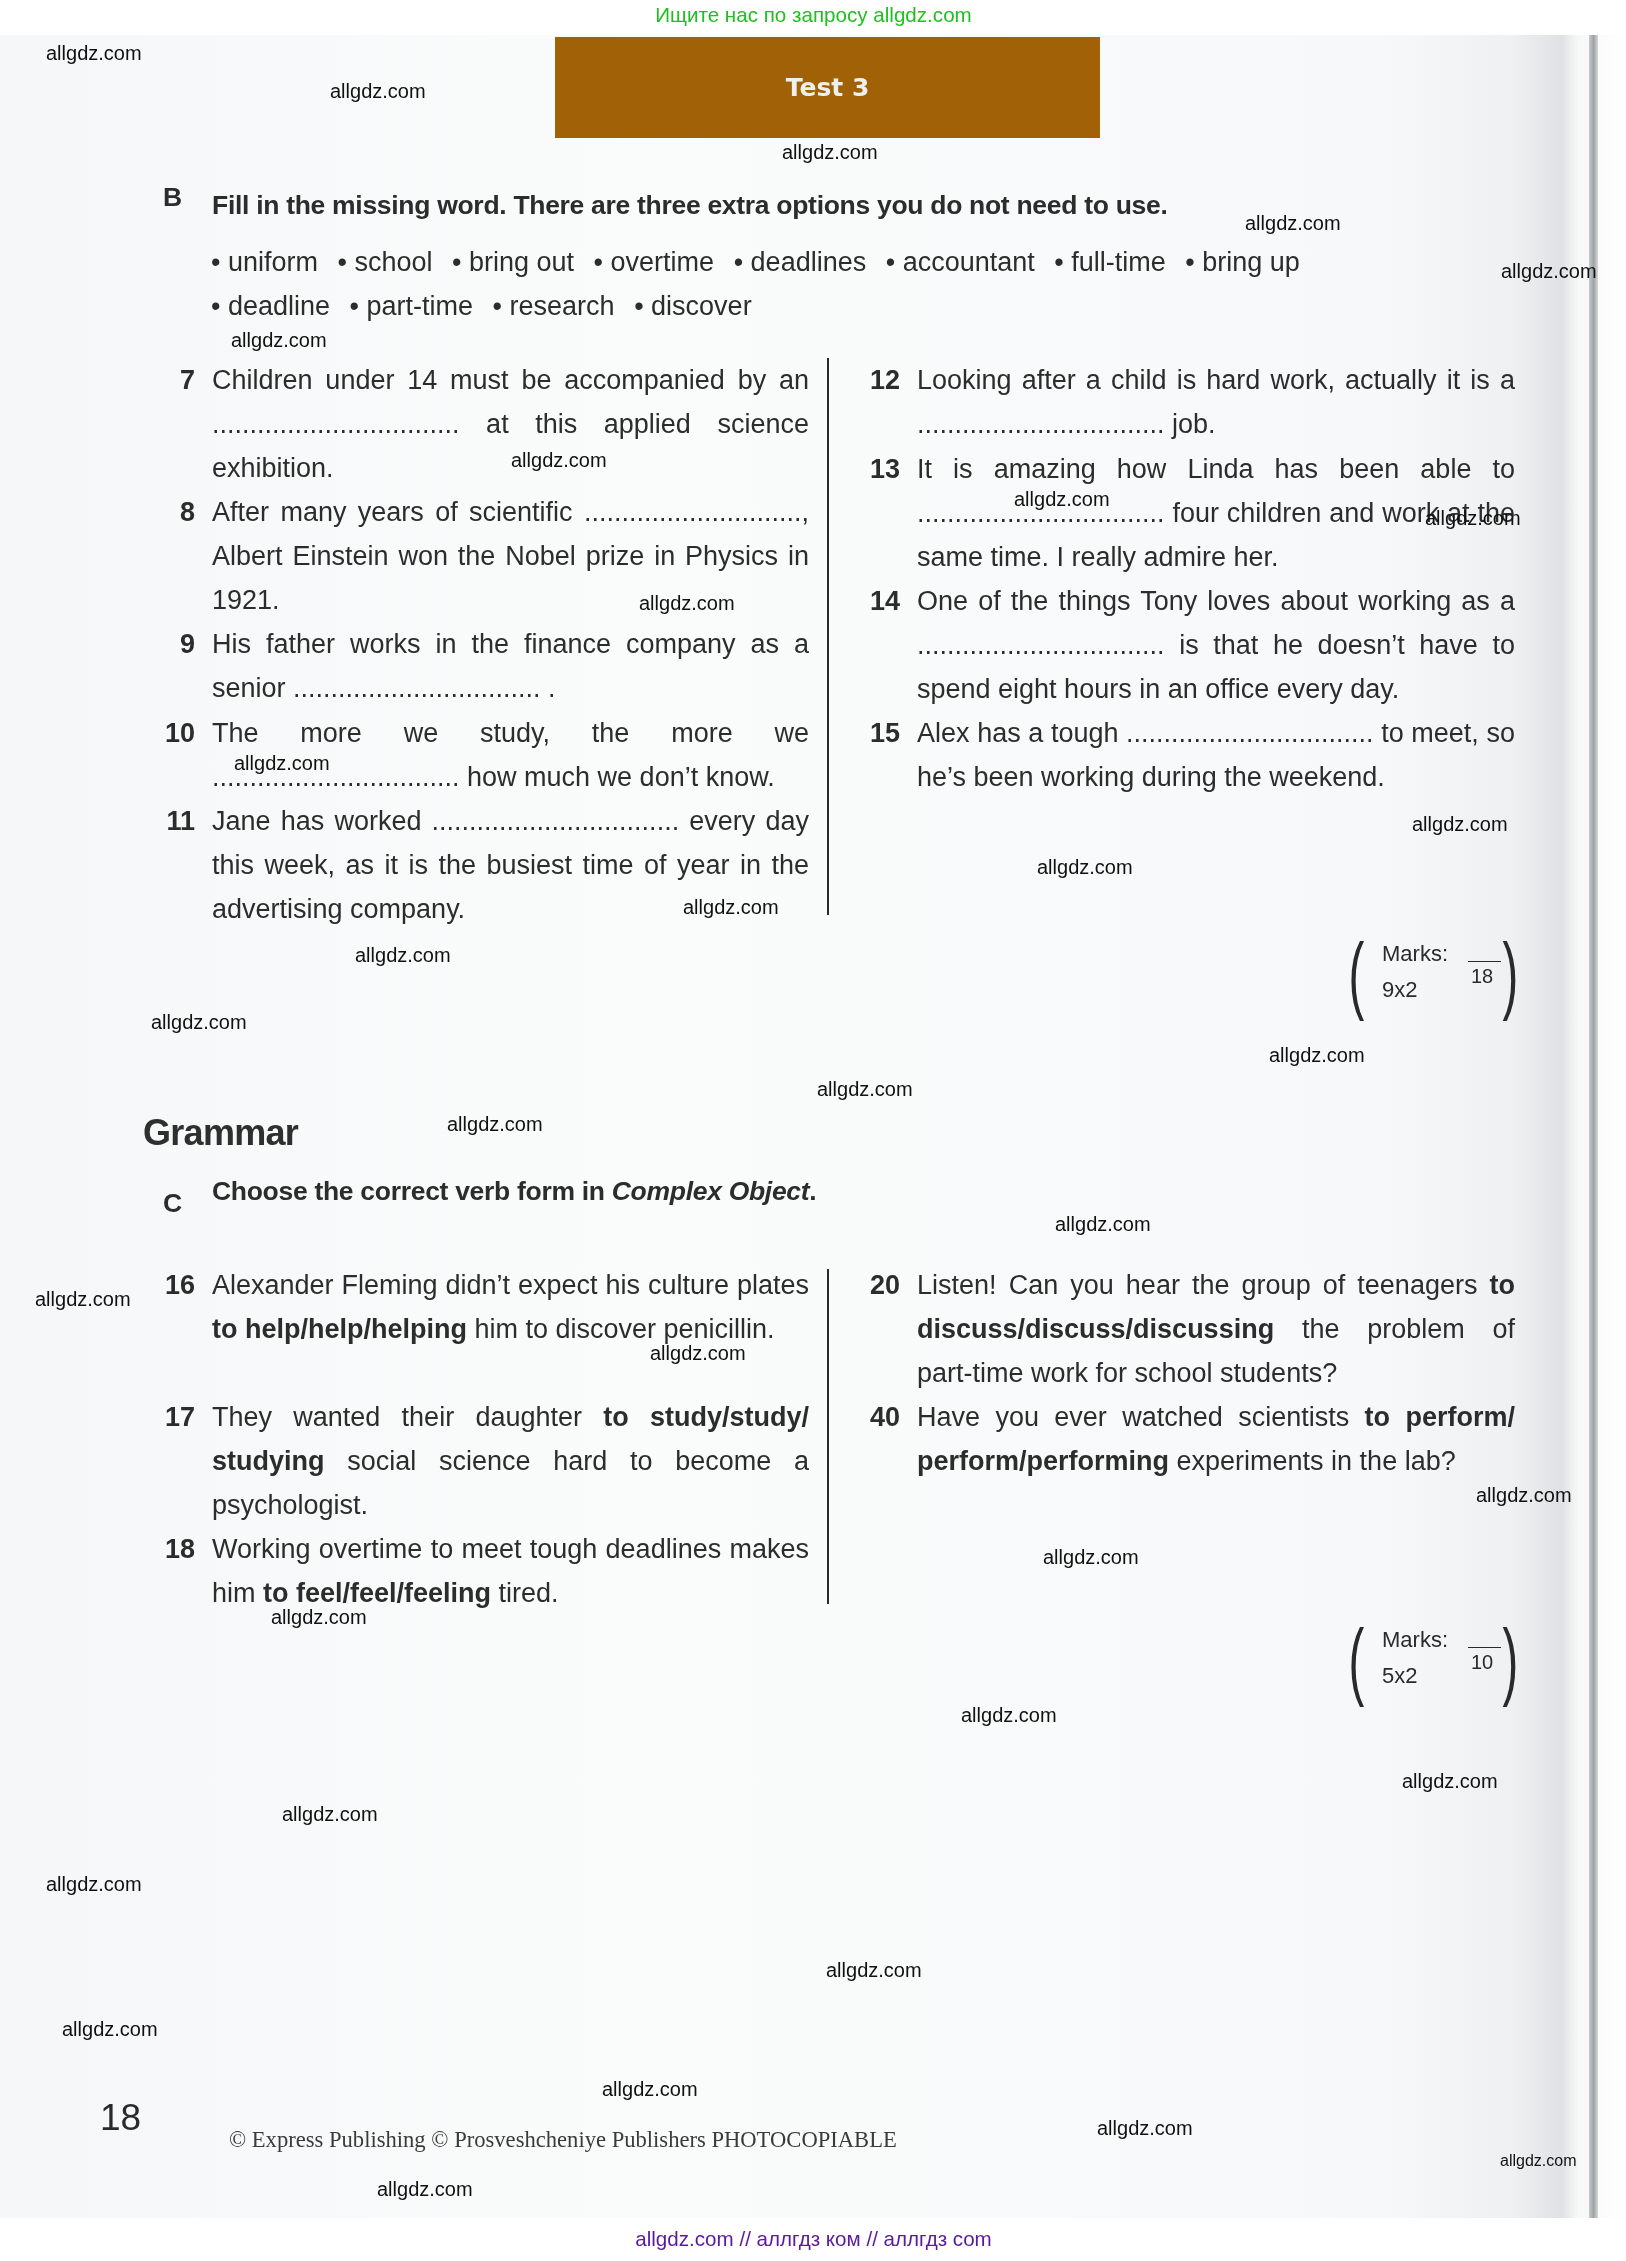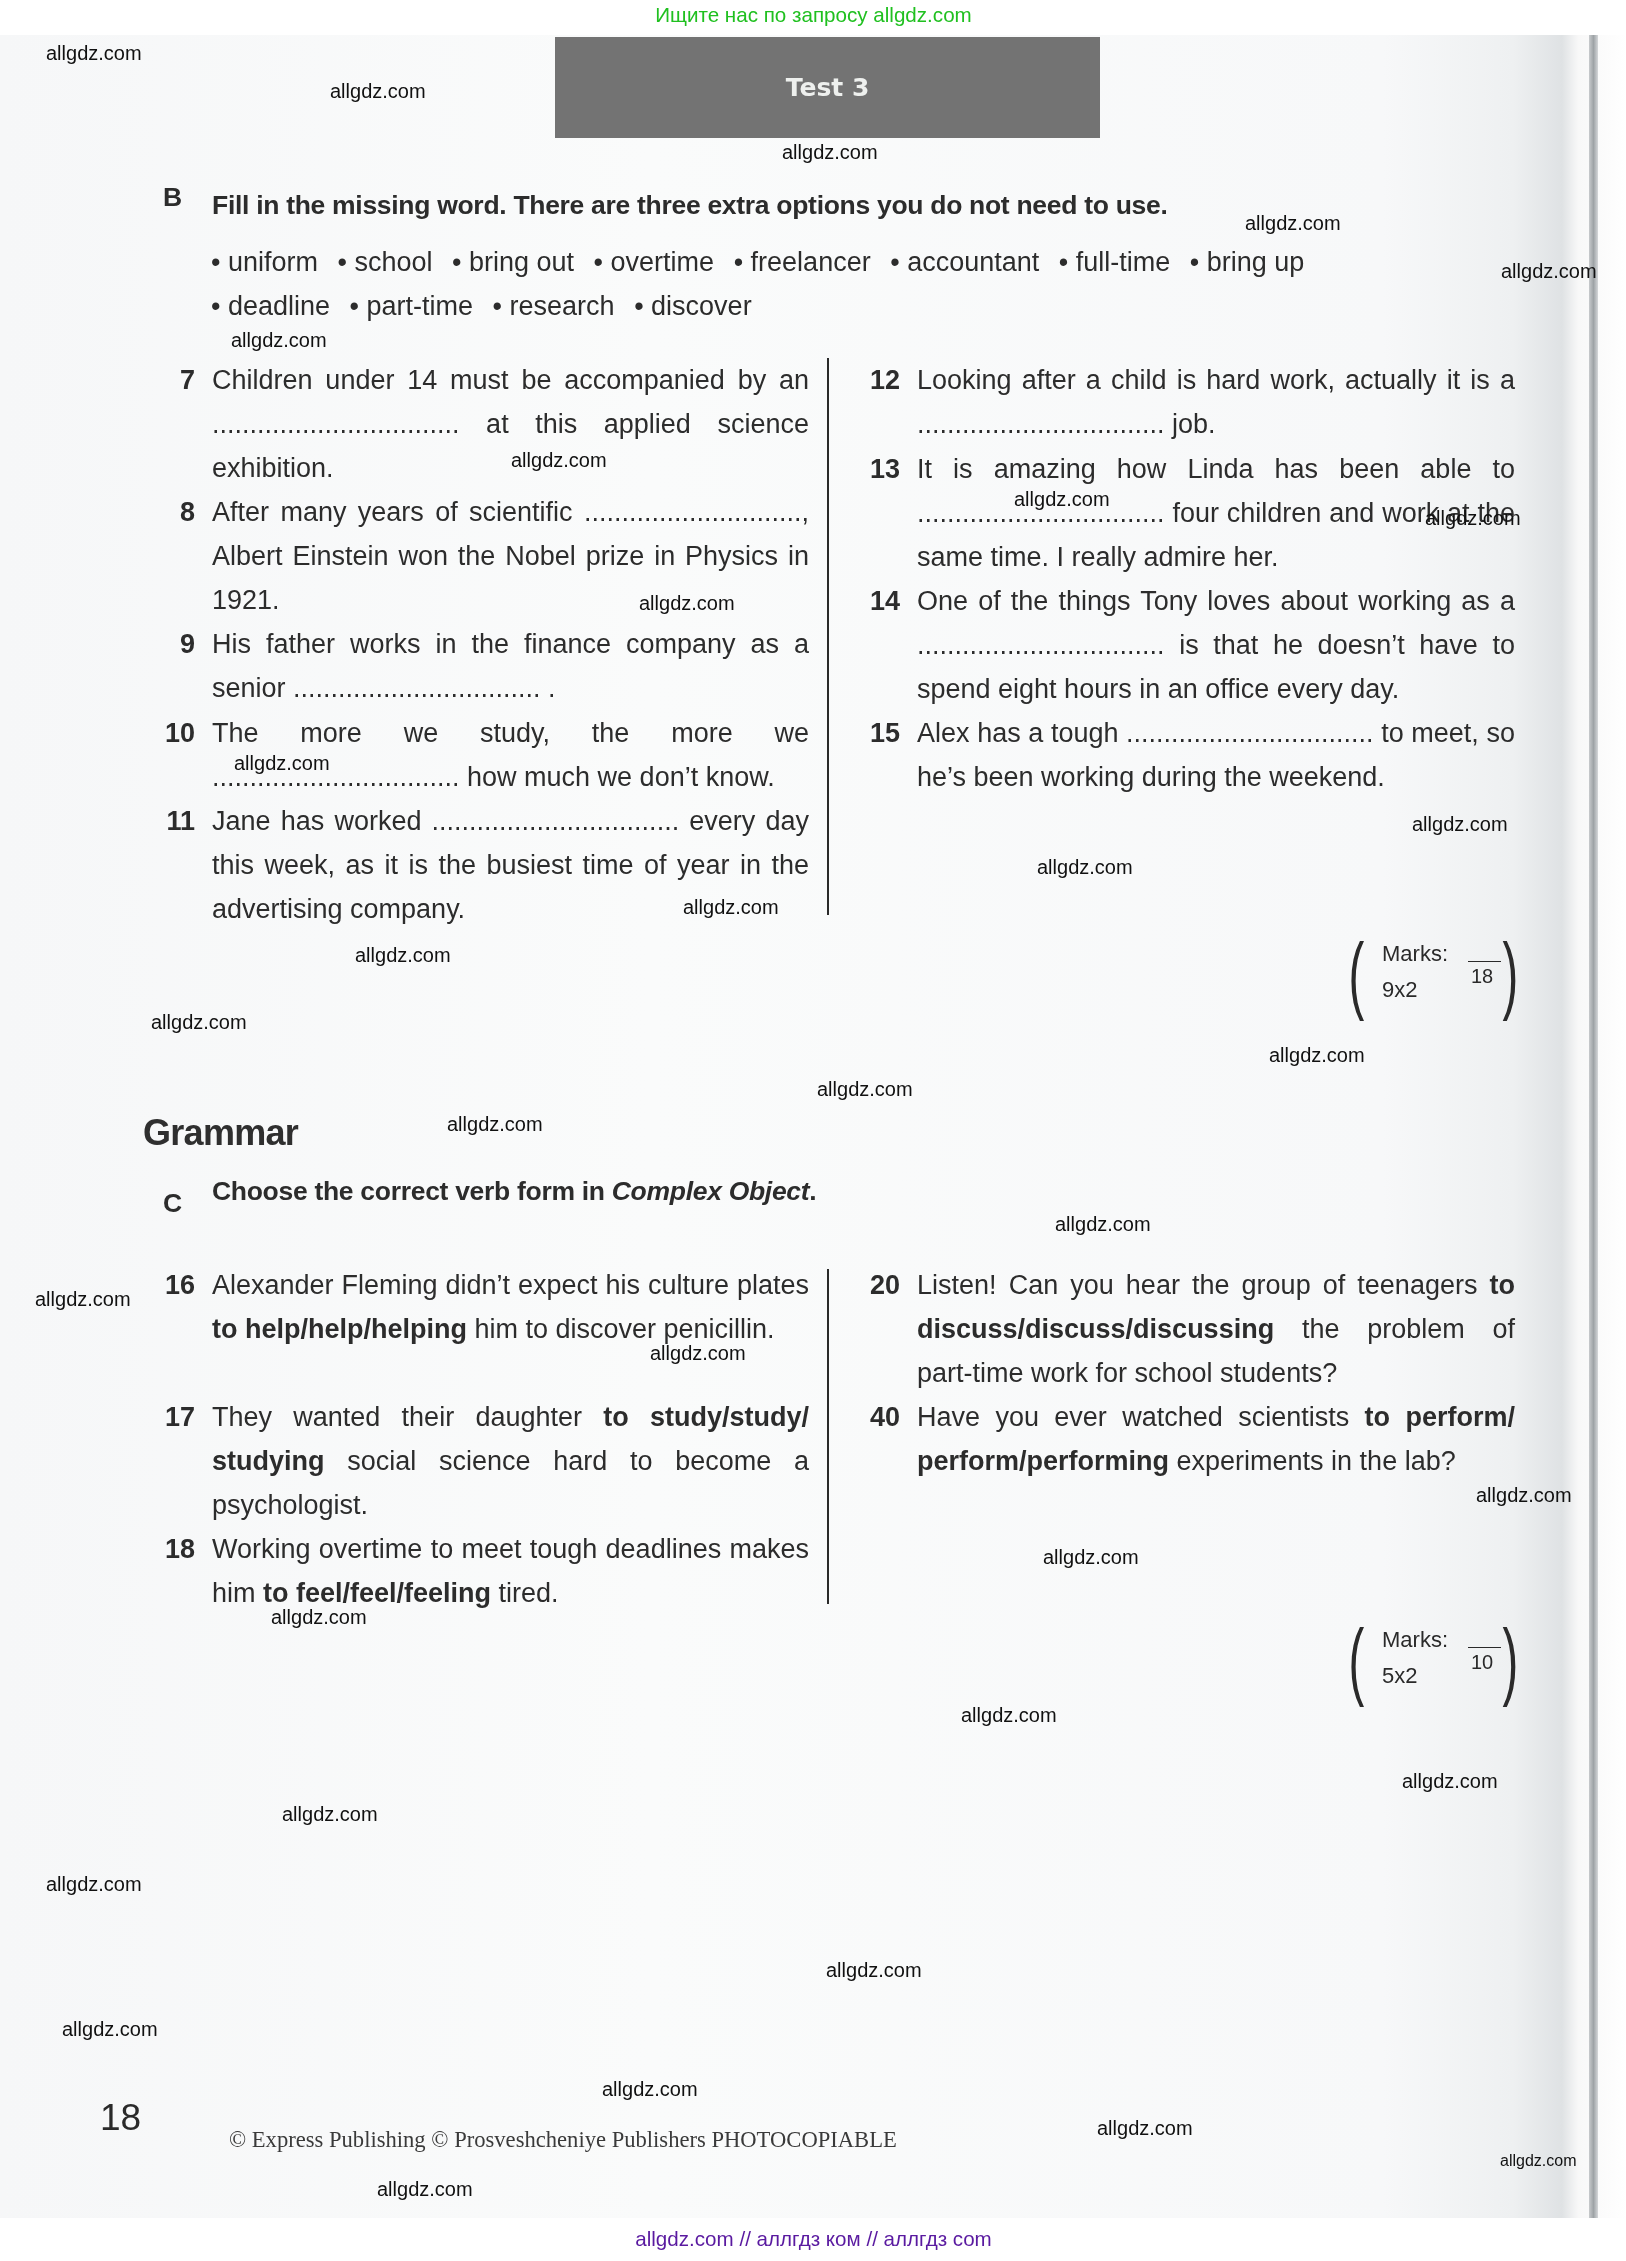--- a/index.html
+++ b/index.html
@@ -20,21 +20,21 @@
   .top-banner {
     position: absolute; top: 2.7px; left: 0; width: 1627px; text-align: center;
     font-family: "Liberation Sans", sans-serif; font-size: 20.6px; color: #20c020;
   }
   .bottom-banner {
     position: absolute; top: 2227px; left: 0; width: 1627px; text-align: center;
     font-family: "Liberation Sans", sans-serif; font-size: 20.6px; color: #5a1aa0;
   }
   .test-box {
     position: absolute; left: 555px; top: 37px; width: 545px; height: 101px;
-    background: #737373;
+    background: #a16207;
     display: flex; align-items: center; justify-content: center;
   }
   .test-box span {
     color: #eef0ee; font-size: 25px; font-weight: bold;
     font-family: "DejaVu Sans", sans-serif;
   }
   .wm {
     position: absolute; font-family: "Liberation Sans", sans-serif;
     font-size: 20px; color: #111; white-space: nowrap;
   }
@@ -110,21 +110,21 @@
 </div>
 
 <div class="sec-letter" style="left:163px; top:182px;">B</div>
 <div class="sec-title" style="left:212px; top:190px;">Fill in the missing word. There are three extra options you do not need to use.</div>
 
 <div class="wordbank" style="top:247px;">
   <span class="w">uniform</span>
   <span class="w">school</span>
   <span class="w">bring out</span>
   <span class="w">overtime</span>
-  <span class="w">freelancer</span>
+  <span class="w">deadlines</span>
   <span class="w">accountant</span>
   <span class="w">full-time</span>
   <span class="w">bring up</span>
 </div>
 <div class="wordbank" style="top:291px;">
   <span class="w">deadline</span>
   <span class="w">part-time</span>
   <span class="w">research</span>
   <span class="w">discover</span>
 </div>

